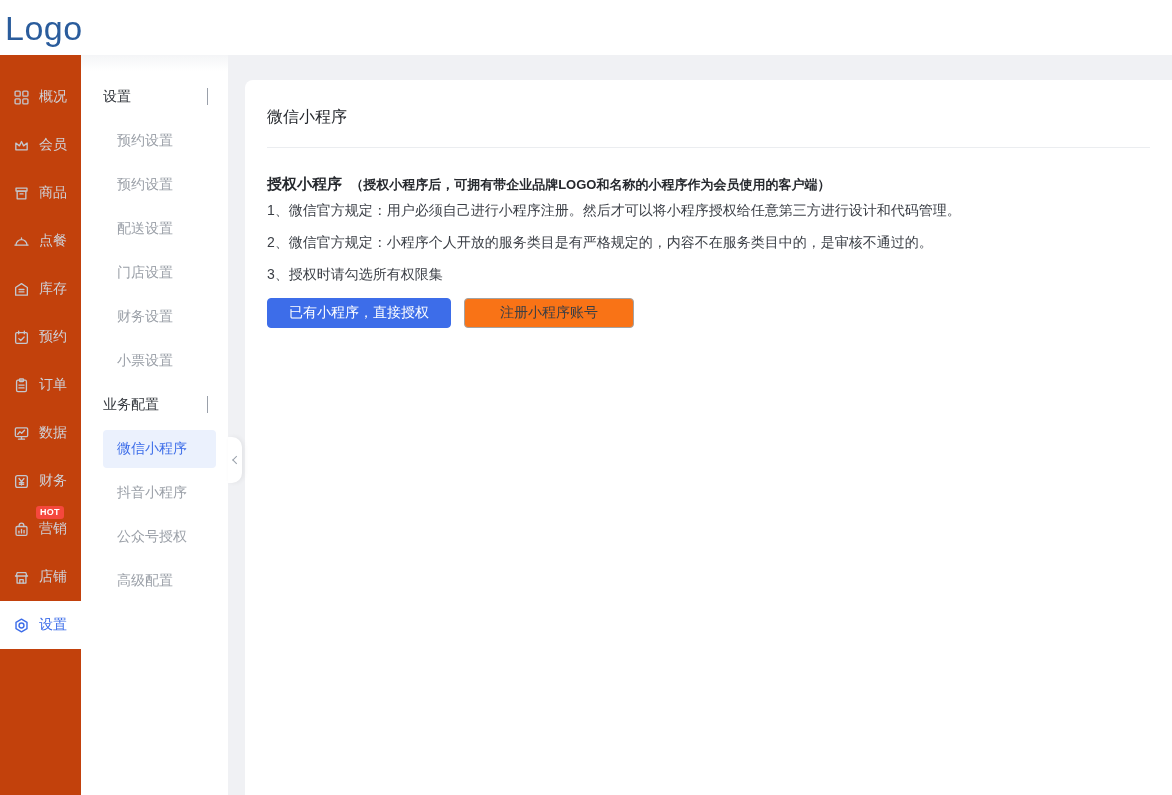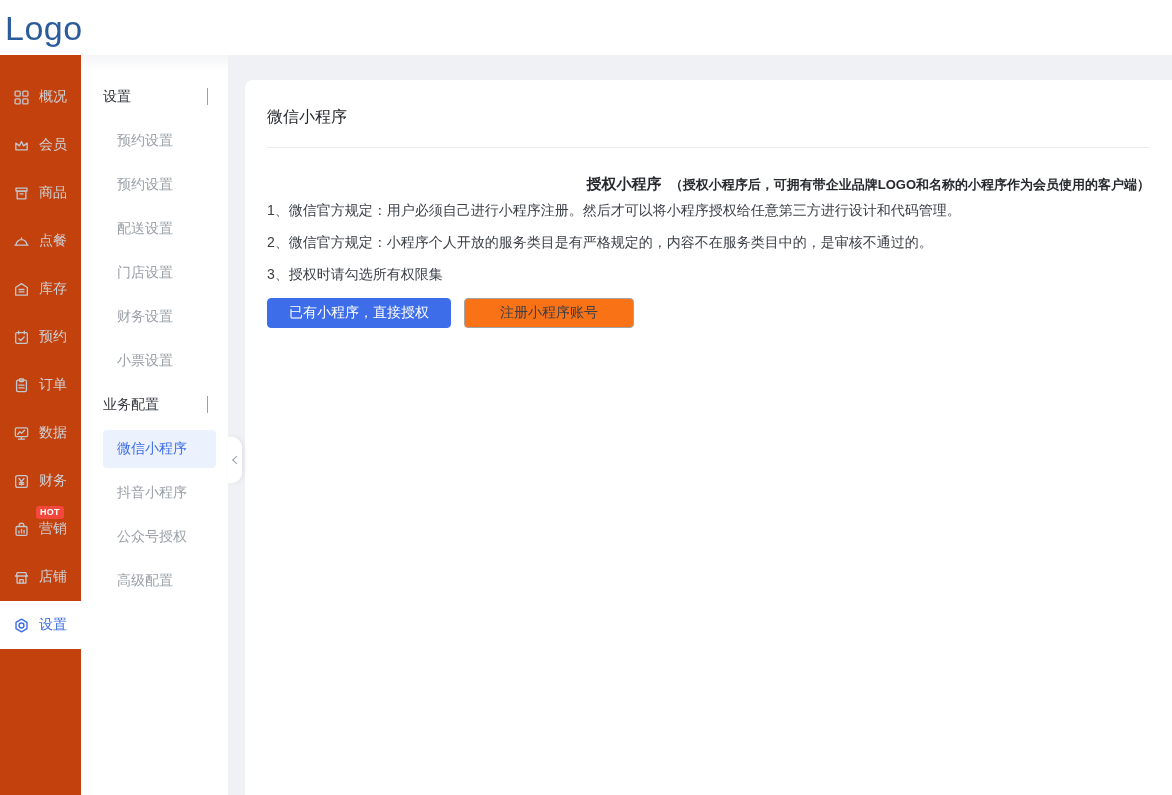--- a/index.html
+++ b/index.html
@@ -35,21 +35,21 @@
 
   
   .collapse-handle { position:absolute; top:382px; right:-14px; width:14px; height:46px; background:#fff; border-radius:0 10px 10px 0; box-shadow:2px 0 5px rgba(0,0,0,0.06); display:flex; align-items:center; justify-content:center; cursor:pointer; z-index:2; }
   .chev-left { width:6px; height:6px; border-left:1.5px solid #98a0aa; border-bottom:1.5px solid #98a0aa; transform:rotate(45deg) translate(1px,-1px); }
 
   
   .content-area { flex:1; background:#f0f1f4; padding:25px 0 0 17px; min-width:0; }
   .panel { background:#fff; border-radius:8px 0 0 0; height:100%; padding:0 22px; }
   .page-title { padding-top:27px; font-size:16px; font-weight:500; color:#24272c; }
   .divider { height:1px; background:#ebedf0; margin-top:19px; }
-  .section-heading { margin-top:27px; font-size:15px; font-weight:700; color:#26292e;text-align:right; }
+  .section-heading { margin-top:27px; font-size:15px; font-weight:700; color:#26292e; }
   .section-heading .heading-note { font-size:13px; font-weight:700; margin-left:4px; }
   .notes { margin-top:6px; }
   .notes p { font-size:14px; color:#3a3e45; line-height:20px; }
   .notes p + p { margin-top:12px; }
   .btn-row { margin-top:14px; display:flex; gap:13px; }
   .btn { height:30px; font-size:14px; border-radius:4px; cursor:pointer; font-family:inherit; }
   .btn-primary { background:#3d6de9; color:#fff; border:1px solid #3d6de9; padding:0 21px; }
   .btn-secondary { background:#f97316; color:#3a3e45; border:1px solid #a3a3a3; padding:0 35px; }
 </style>
 </head>

